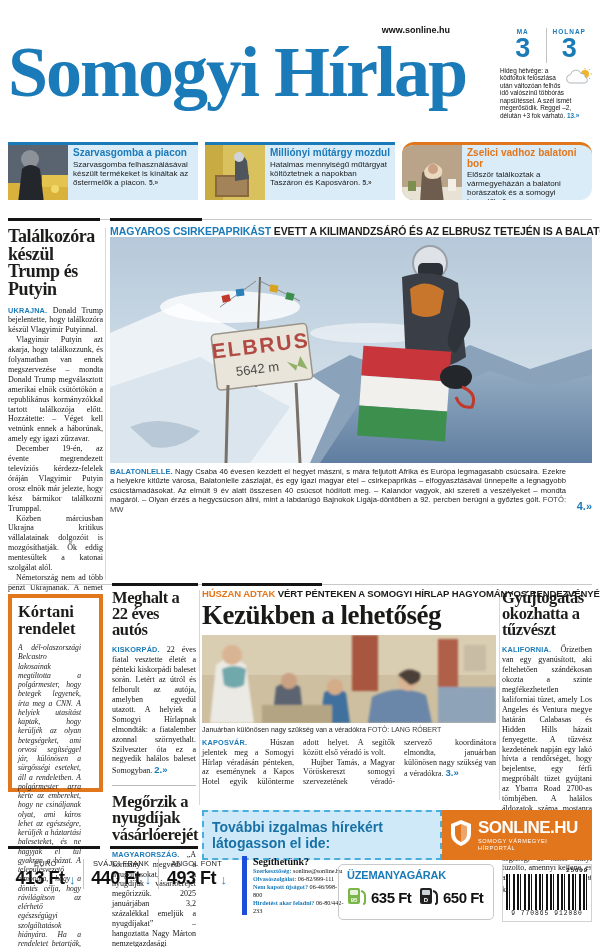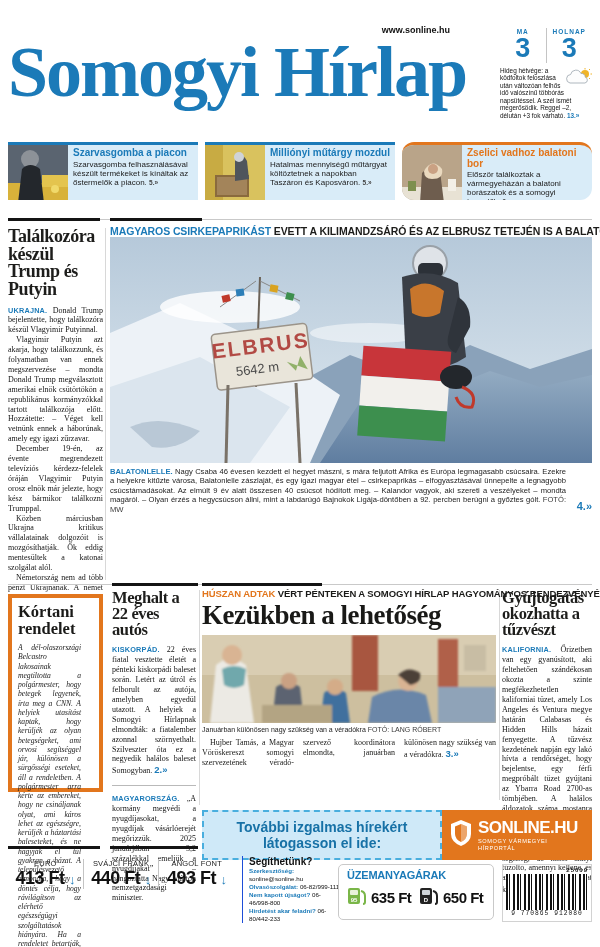--- a/index.html
+++ b/index.html
@@ -87,39 +87,39 @@
            line-height:1.22;text-align:justify;}
   .kz-body p{margin:0;text-indent:8px;}
   .kz-body p.first{text-indent:0;}
 
   .gyujt{position:absolute;left:502px;top:590px;width:90px;}
   .gyujt h2{font-size:16.5px;}
 
   
   .banner{position:absolute;left:202px;top:810px;width:390px;height:50px;display:flex;}
   .banner-left{flex:1;background:#cfe9f8;border:2px dashed #49aede;display:flex;align-items:center;
-               justify-content:center;text-align:center;color:#1771a6;font-weight:bold;font-size:14px;
+               justify-content:center;color:#1771a6;font-weight:bold;font-size:14px;
                line-height:1.15;box-sizing:border-box;padding:0 8px;}
   .banner-right{width:150px;flex:0 0 150px;background:#e2761d;color:#fff;display:flex;align-items:center;
                 gap:6px;box-sizing:border-box;padding:0 8px;}
   .brand{font-size:17px;font-weight:bold;letter-spacing:-0.5px;line-height:1;}
   .brand-sub{font-size:5.6px;letter-spacing:0.6px;margin-top:2px;line-height:1.2;}
 
   
   .b-rule1{position:absolute;left:8px;top:846px;width:92px;height:3px;background:#141414;}
   .b-rule2{position:absolute;left:110px;top:846px;width:88px;height:3px;background:#141414;}
   .currency{position:absolute;left:8px;top:856px;width:226px;}
   .cur-title{font-size:11.5px;font-weight:bold;color:#1b7ab8;letter-spacing:-0.2px;}
   .cur-row{display:flex;margin-top:3px;}
   .cur-cell{flex:1;text-align:center;padding:0 2px;}
   .cur-cell + .cur-cell{border-left:1px solid #c4c4c4;}
   .cur-label{font-size:7.5px;color:#222;letter-spacing:0.2px;}
   .cur-value{font-size:18px;font-weight:bold;color:#111;letter-spacing:-0.5px;line-height:1.15;}
   .cur-arrow{color:#1b7ab8;font-size:13px;font-weight:bold;}
-  .helpbox{position:absolute;left:242px;top:856px;width:92px;border-left:1px solid #1d4ed8;padding-left:6px;}
+  .helpbox{position:absolute;left:242px;top:856px;width:92px;border-left:5px solid #1d4ed8;padding-left:6px;font-family:Liberation Serif, serif;}
   .help-title{font-size:10px;font-weight:bold;color:#111;}
   .help-line{font-size:6.2px;line-height:1.3;color:#111;}
   .help-line .lab{color:#1b7ab8;font-weight:bold;}
   .fuelbox{position:absolute;left:338px;top:864px;width:156px;height:56px;border:1px solid #c9c9c9;
            border-radius:5px;box-sizing:border-box;padding:4px 8px;}
   .fuel-title{font-size:11px;font-weight:bold;color:#1b7ab8;letter-spacing:-0.2px;}
   .fuel-row{display:flex;align-items:center;gap:6px;margin-top:4px;}
   .fuel-item{display:flex;align-items:center;gap:4px;flex:1;}
   .fuel-price{font-size:15px;font-weight:bold;color:#111;letter-spacing:-0.5px;}
   .barcodebox{position:absolute;left:502px;top:864px;width:90px;height:58px;border:1px solid #d2d2d2;
@@ -327,20 +327,21 @@
       <div class="sig">K. G.</div>
     </div>
   </div>
 
   <div class="art meghalt">
     <h2>Meghalt a 22 éves autós</h2>
     <div class="body">
       <p class="first"><span class="kick">KISKORPÁD.</span> <span>22 éves fiatal vesztette életét a pénteki kiskorpádi baleset során. Letért az útról és felborult az autója, amelyben egyedül utazott. A helyiek a Somogyi Hírlapnak elmondták: a fiatalember azonnal szörnyethalt. Szilveszter óta ez a negyedik halálos baleset Somogyban.</span> <span class="ref">2.»</span></p>
     </div>
     <div class="coldiv"></div>
+    <h2>Megőrzik a nyugdíjak vásárlóerejét</h2>
     <div class="body">
       <p class="first"><span class="kick">MAGYARORSZÁG.</span> <span>„A kormány megvédi a nyugdíjasokat, a nyugdíjak vásárlóerejét megőrizzük. 2025 januárjában 3,2 százalékkal emeljük a nyugdíjakat” – hangoztatta Nagy Márton nemzetgazdasági miniszter.</span> </p>
     </div>
   </div>
 
   <div class="kezukben">
     <div class="kz-kicker">
       <span class="hl">HÚSZAN ADTAK</span><span> VÉRT PÉNTEKEN A SOMOGYI HÍRLAP HAGYOMÁNYOS RENDEZVÉNYÉN</span>
     </div>
     <h1>Kezükben a lehetőség</h1>
@@ -370,20 +371,21 @@
           <rect x="60" y="70" width="70" height="18" fill="#b3a483"></rect>
           <rect x="262" y="10" width="22" height="26" fill="#c8bda4"></rect>
         </g>
       </svg>
     </div>
     <div class="kz-caption">
       <span>Januárban különösen nagy szükség van a véradókra</span>
       <span class="credit">FOTÓ: LANG RÓBERT</span>
     </div>
     <div class="kz-body">
+      <p class="first"><span class="kick">KAPOSVÁR.</span> <span>Húszan jelentek meg a Somogyi Hírlap véradásán pénteken, az eseménynek a Kapos Hotel egyik különterme adott helyet. A segítők között első véradó is volt.</span></p>
       <p><span>Hujber Tamás, a Magyar Vöröskereszt somogyi szervezetének véradó-szervező koordinátora elmondta, januárban különösen nagy szükség van a véradókra.</span> <span class="ref">3.»</span></p>
     </div>
   </div>
 
   <div class="art gyujt">
     <h2>Gyújtogatás okozhatta a tűzvészt</h2>
     <div class="body">
       <p class="first"><span class="kick">KALIFORNIA.</span> <span>Őrizetben van egy gyanúsított, aki feltehetően szándékosan okozta a szinte megfékezhetetlen kaliforniai tüzet, amely Los Angeles és Ventura megye határán Calabasas és Hidden Hills házait fenyegette. A tűzvész kezdetének napján egy lakó hívta a rendőrséget, hogy bejelentse, egy férfi megpróbált tüzet gyújtani az Ybarra Road 2700-as tömbjében. A halálos áldozatok száma mostanra elérte a tizet, és legalább tízezer építményt semmisített meg a tűz. Még Kanadából is érkezik segítség, de nincs annyi tűzoltó, amennyi kellene, és az üresen hagyott házakat kifosztani kezdték.</span> <span class="ref">8.»</span></p>
     </div>
   </div>

